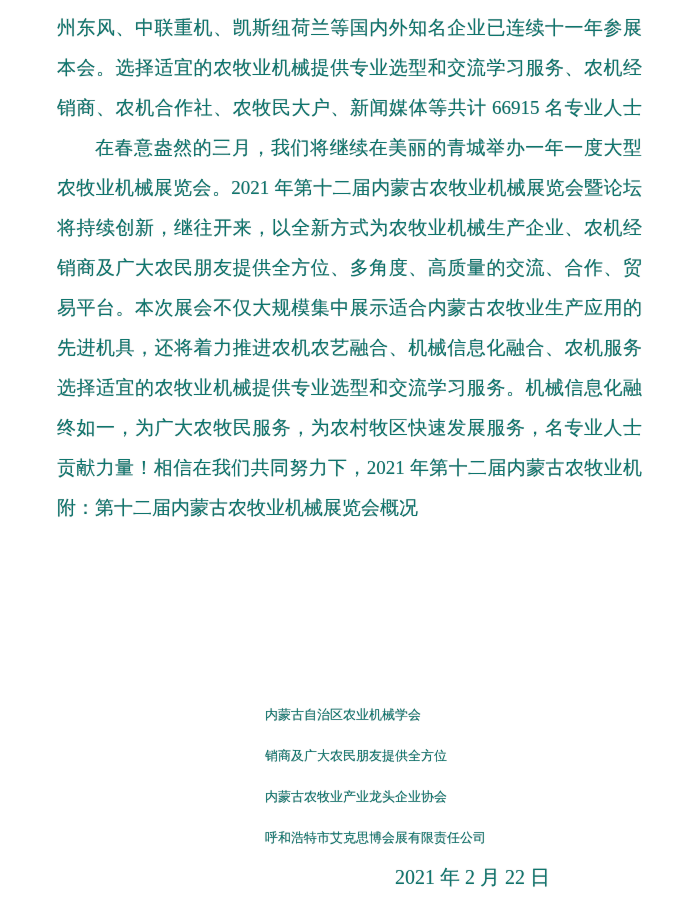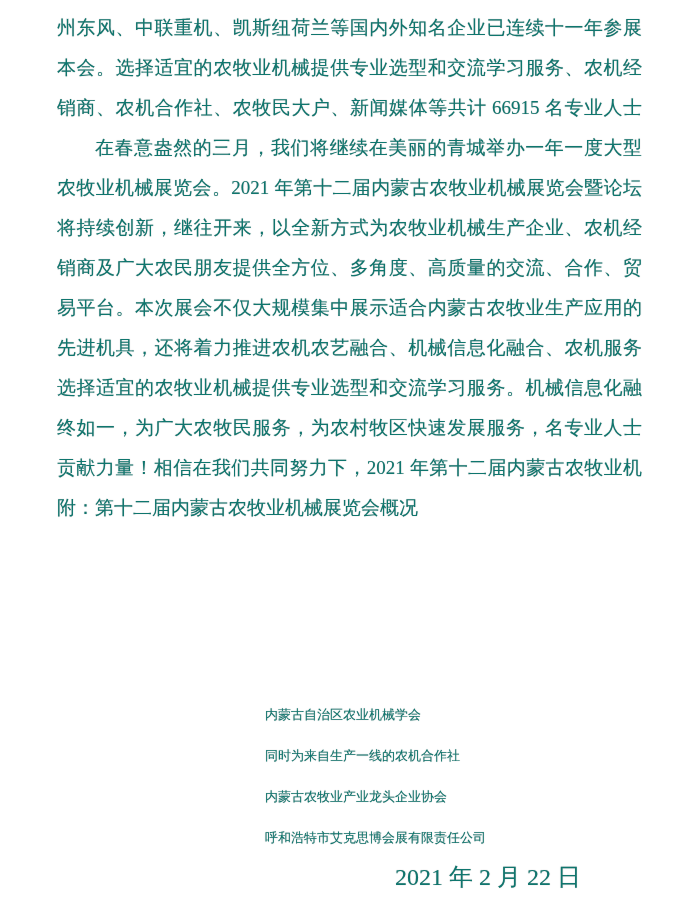--- a/index.html
+++ b/index.html
@@ -47,21 +47,21 @@
     line-height: 41px;
   }
   .sig-line {
     height: 41px;
     white-space: nowrap;
   }
   .date-line {
     position: absolute;
     left: 395px;
     top: 857px;
-    font-size: 24px;
+    font-size: 20px;
     line-height: 41px;
     white-space: nowrap;
   }
 </style>
 </head>
 <body>
 
 <div class="page">
 
   <div class="body-text">
@@ -77,20 +77,20 @@
       <div class="line just">先进机具，还将着力推进农机农艺融合、机械信息化融合、农机服务</div>
       <div class="line just">选择适宜的农牧业机械提供专业选型和交流学习服务。机械信息化融合</div>
       <div class="line just">终如一，为广大农牧民服务，为农村牧区快速发展服务，名专业人士</div>
       <div class="line just">贡献力量！相信在我们共同努力下，2021 年第十二届内蒙古农牧业机</div>
       <div class="line">附：第十二届内蒙古农牧业机械展览会概况</div>
     </div>
 
   <div class="closing">
 
   <div class="sig-line">内蒙古自治区农业机械学会</div>
-      <div class="sig-line">同时为来自生产一线的农机合作社</div>
+      <div class="sig-line">销商及广大农民朋友提供全方位</div>
       <div class="sig-line">内蒙古农牧业产业龙头企业协会</div>
       <div class="sig-line">呼和浩特市艾克思博会展有限责任公司</div>
     </div>
 
   <div class="date-line">2021 年 2 月 22 日</div>
 
 </div>
 
 </body></html>

